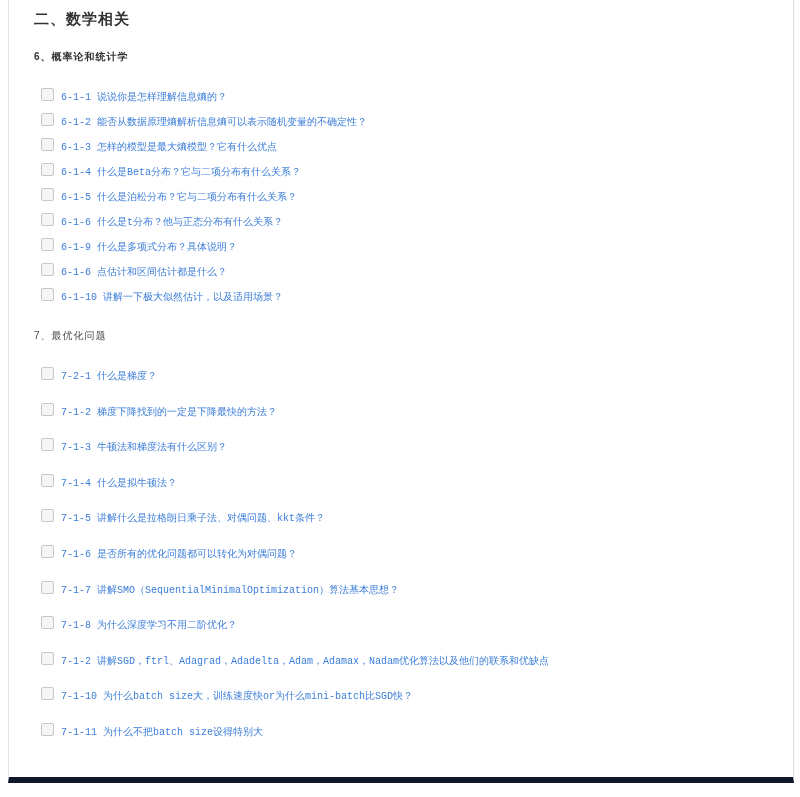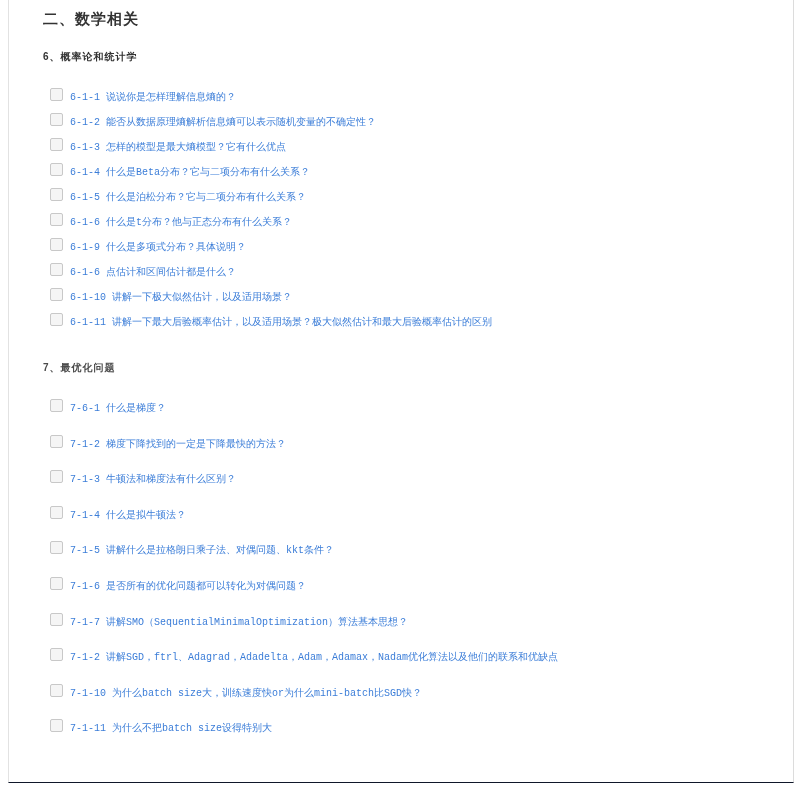--- a/index.html
+++ b/index.html
@@ -13,41 +13,41 @@
     height: 797px;
     overflow: hidden;
   }
   .doc {
     box-sizing: border-box;
     margin-left: 8px;
     margin-right: 6px;
     height: 783px;
     border-left: 1px solid #e2e2e2;
     border-right: 1px solid #dcdcdc;
-    border-bottom: 1px solid #0f172a;
-    padding: 10px 20px 0 34px;
+    border-bottom: 6px solid #0f172a;
+    padding: 10px 20px 0 25px;
     background: #ffffff;
   }
   .page-title {
     margin: 0;
     font-size: 15px;
     font-weight: bold;
     color: #333333;
     line-height: 18px;
     letter-spacing: 1px;
   }
   .section-heading {
     margin: 0;
     font-size: 10px;
     color: #333333;
     line-height: 18px;
     letter-spacing: 1px;
   }
   .h-bold   { font-weight: bold; margin-top: 20px; }
-  .h-normal { font-weight: bold; color: #4a4a4a; margin-top: 24px; }
+  .h-normal { font-weight: normal; color: #4a4a4a; margin-top: 17px; }
   ul.qlist {
     margin: 19px 0 0 0;
     padding: 0;
     list-style: none;
   }
   ul.qlist li {
     padding-left: 7px;
     line-height: 25px;
     font-size: 10px;
     white-space: nowrap;
@@ -112,31 +112,28 @@
 
 
   <li>
     <span class="cb"></span><a class="qlink">6-1-6 点估计和区间估计都是什么？</a>
   </li>
 
   <li>
     <span class="cb"></span><a class="qlink">6-1-10 讲解一下极大似然估计，以及适用场景？</a>
   </li>
 
-  <li>
-    <span class="cb"></span><a class="qlink">6-1-11 讲解一下最大后验概率估计，以及适用场景？极大似然估计和最大后验概率估计的区别</a>
-  </li>
 </ul>
   </div>
 
   <div>
     <h3 class="section-heading h-normal">7、最优化问题</h3>
     <ul class="qlist loose">
   <li>
-    <span class="cb"></span><a class="qlink">7-6-1 什么是梯度？</a>
+    <span class="cb"></span><a class="qlink">7-2-1 什么是梯度？</a>
   </li>
 
   <li>
     <span class="cb"></span><a class="qlink">7-1-2 梯度下降找到的一定是下降最快的方法？</a>
   </li>
 
   <li>
     <span class="cb"></span><a class="qlink">7-1-3 牛顿法和梯度法有什么区别？</a>
   </li>
 
@@ -149,20 +146,23 @@
   </li>
 
   <li>
     <span class="cb"></span><a class="qlink">7-1-6 是否所有的优化问题都可以转化为对偶问题？</a>
   </li>
 
   <li>
     <span class="cb"></span><a class="qlink">7-1-7 讲解SMO（SequentialMinimalOptimization）算法基本思想？</a>
   </li>
 
+  <li>
+    <span class="cb"></span><a class="qlink">7-1-8 为什么深度学习不用二阶优化？</a>
+  </li>
 
   <li>
     <span class="cb"></span><a class="qlink">7-1-2 讲解SGD，ftrl、Adagrad，Adadelta，Adam，Adamax，Nadam优化算法以及他们的联系和优缺点</a>
   </li>
 
   <li>
     <span class="cb"></span><a class="qlink">7-1-10 为什么batch size大，训练速度快or为什么mini-batch比SGD快？</a>
   </li>
 
   <li>

